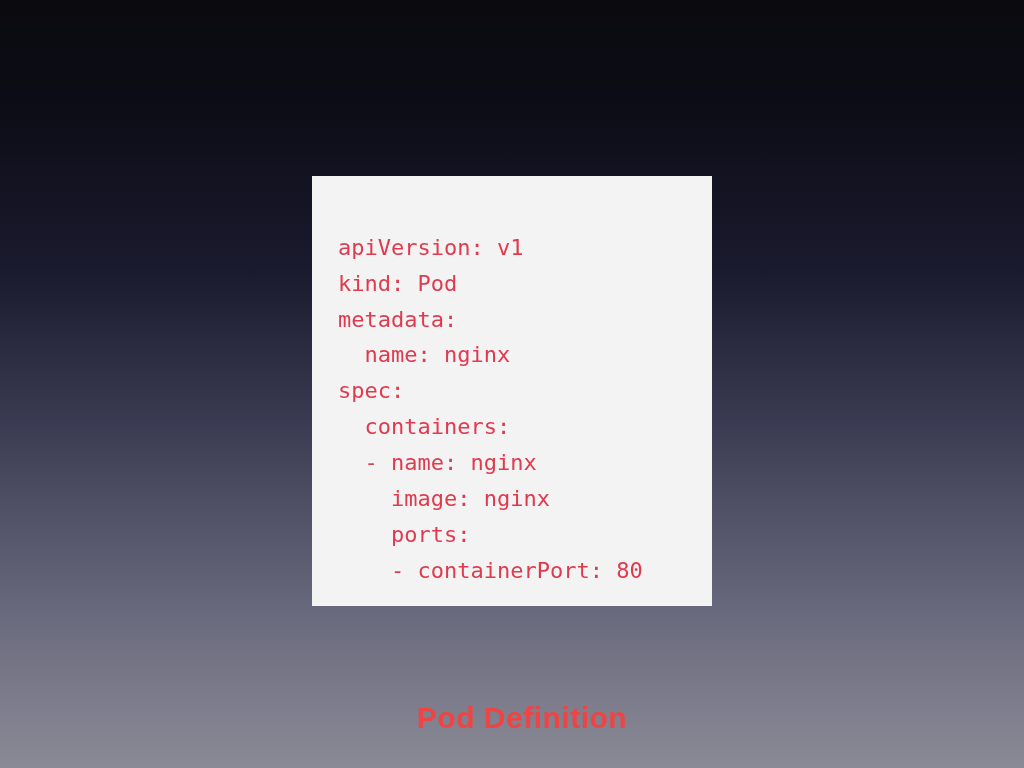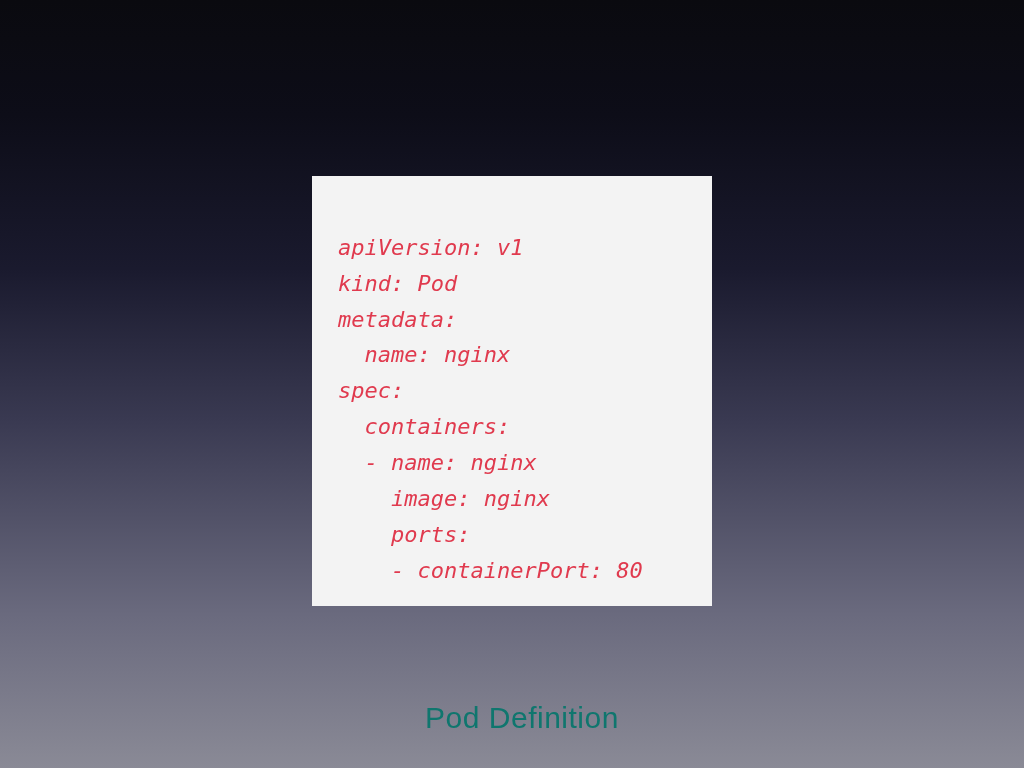--- a/index.html
+++ b/index.html
@@ -21,27 +21,26 @@
       background: #f3f3f3;
       margin-top: 176px;
       padding: 18px 26px;
       font-family: "SF Mono", "Menlo", "Monaco", "Consolas", monospace;
       font-size: 22px;
       line-height: 1.63;
       color: #e03a4e;
       font-weight: 500;
       white-space: pre;
       width: 400px;
-      font-style: italic;
     }
     .caption {
       margin-top: 95px;
-      color: #0f766e;
+      color: #ef4444;
       font-size: 30px;
-      font-weight: 400;
+      font-weight: 700;
       letter-spacing: 0.5px;
       margin-left: 20px;
     }
   </style>
 </head>
 <body>
 
 <div class="code-box">
 <span>apiVersion: v1</span>
 <span>kind: Pod</span>

